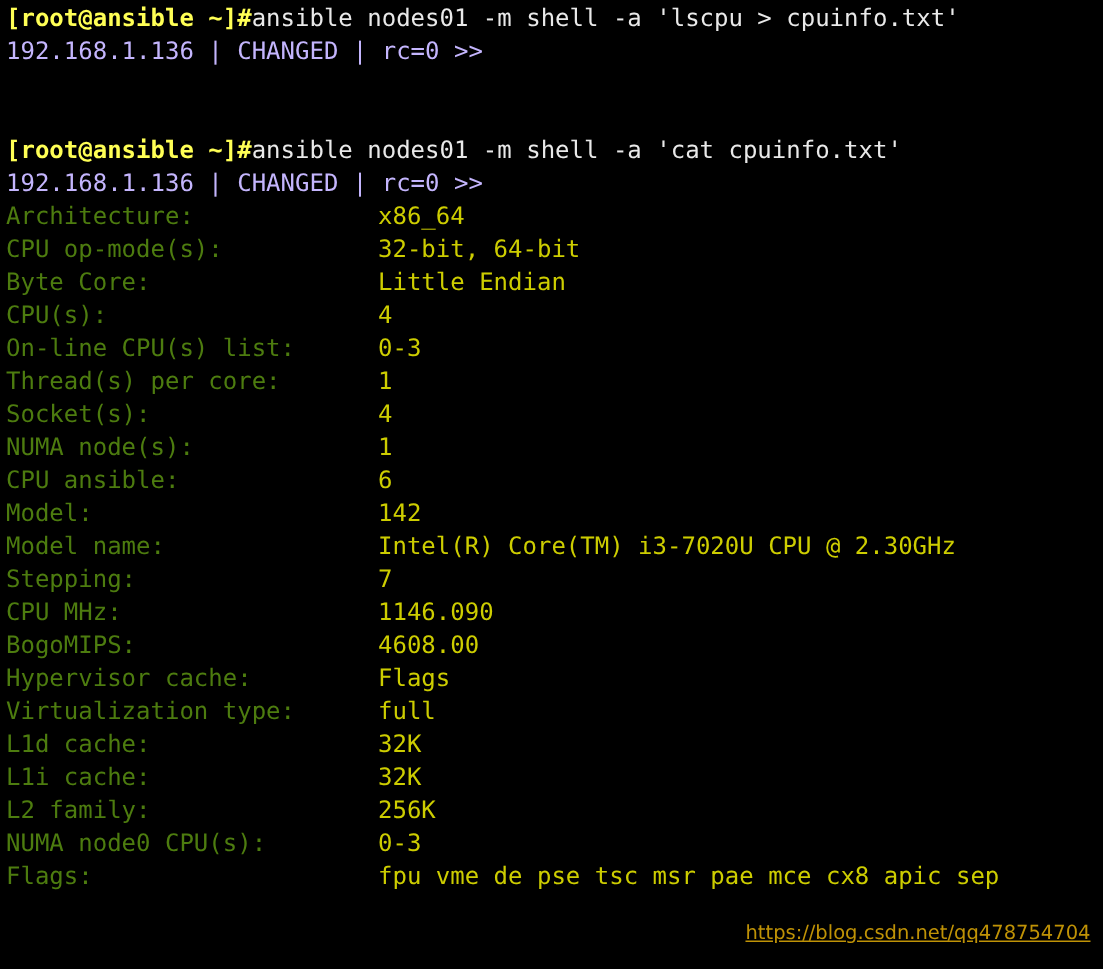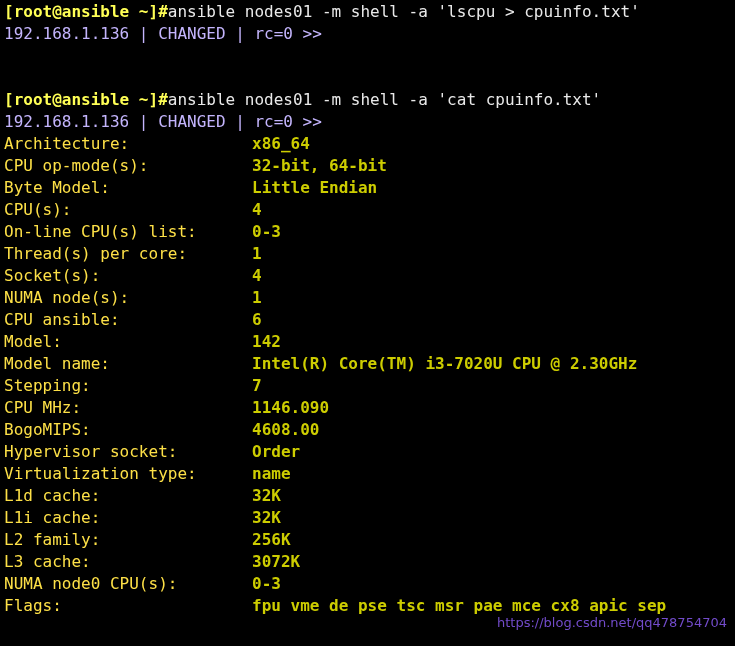--- a/index.html
+++ b/index.html
@@ -40,67 +40,67 @@
     font-weight: bold;
   }
   .cmd {
     color: #e9e9e9;
     font-weight: normal;
   }
   .status { color: #c4b5fd; }
   .row-label {
     display: inline-block;
     width: 248px;
-    color: #fde047;
+    color: #4d7c0f;
   }
-  .row-value { color: #cdcd00; font-weight: bold; }
+  .row-value { color: #cdcd00; }
   #watermark {
     position: absolute;
     right: 8px;
     bottom: 16px;
     font-family: "DejaVu Sans", "Liberation Sans", sans-serif;
     font-size: 13px;
-    color: #8b5cf6;
+    color: #eab308;
     opacity: 0.82;
     white-space: nowrap;
     pointer-events: none;
+    text-decoration: underline;
   }
 </style>
 </head>
 <body>
 
 <div id="terminal">
 
   <div class="line"><span class="prompt">[root@ansible ~]#</span><span class="cmd">ansible nodes01 -m shell -a 'lscpu &gt; cpuinfo.txt'</span></div>
   <div class="line status">192.168.1.136 | CHANGED | rc=0 &gt;&gt;</div>
   <div class="line blank"> </div>
   <div class="line blank"> </div>
 
   <div class="line"><span class="prompt">[root@ansible ~]#</span><span class="cmd">ansible nodes01 -m shell -a 'cat cpuinfo.txt'</span></div>
   <div class="line status">192.168.1.136 | CHANGED | rc=0 &gt;&gt;</div>
 
   <div id="lscpu-output">
       <div class="line"><span class="row-label">Architecture:</span><span class="row-value">x86_64</span></div>
       <div class="line"><span class="row-label">CPU op-mode(s):</span><span class="row-value">32-bit, 64-bit</span></div>
-      <div class="line"><span class="row-label">Byte Model:</span><span class="row-value">Little Endian</span></div>
+      <div class="line"><span class="row-label">Byte Core:</span><span class="row-value">Little Endian</span></div>
       <div class="line"><span class="row-label">CPU(s):</span><span class="row-value">4</span></div>
       <div class="line"><span class="row-label">On-line CPU(s) list:</span><span class="row-value">0-3</span></div>
       <div class="line"><span class="row-label">Thread(s) per core:</span><span class="row-value">1</span></div>
       <div class="line"><span class="row-label">Socket(s):</span><span class="row-value">4</span></div>
       <div class="line"><span class="row-label">NUMA node(s):</span><span class="row-value">1</span></div>
       <div class="line"><span class="row-label">CPU ansible:</span><span class="row-value">6</span></div>
       <div class="line"><span class="row-label">Model:</span><span class="row-value">142</span></div>
       <div class="line"><span class="row-label">Model name:</span><span class="row-value">Intel(R) Core(TM) i3-7020U CPU @ 2.30GHz</span></div>
       <div class="line"><span class="row-label">Stepping:</span><span class="row-value">7</span></div>
       <div class="line"><span class="row-label">CPU MHz:</span><span class="row-value">1146.090</span></div>
       <div class="line"><span class="row-label">BogoMIPS:</span><span class="row-value">4608.00</span></div>
-      <div class="line"><span class="row-label">Hypervisor socket:</span><span class="row-value">Order</span></div>
-      <div class="line"><span class="row-label">Virtualization type:</span><span class="row-value">name</span></div>
+      <div class="line"><span class="row-label">Hypervisor cache:</span><span class="row-value">Flags</span></div>
+      <div class="line"><span class="row-label">Virtualization type:</span><span class="row-value">full</span></div>
       <div class="line"><span class="row-label">L1d cache:</span><span class="row-value">32K</span></div>
       <div class="line"><span class="row-label">L1i cache:</span><span class="row-value">32K</span></div>
       <div class="line"><span class="row-label">L2 family:</span><span class="row-value">256K</span></div>
-      <div class="line"><span class="row-label">L3 cache:</span><span class="row-value">3072K</span></div>
       <div class="line"><span class="row-label">NUMA node0 CPU(s):</span><span class="row-value">0-3</span></div>
       <div class="line"><span class="row-label">Flags:</span><span class="row-value">fpu vme de pse tsc msr pae mce cx8 apic sep</span></div>
     </div>
 
   <div id="watermark">https://blog.csdn.net/qq478754704</div>
 </div>
 
 </body></html>

